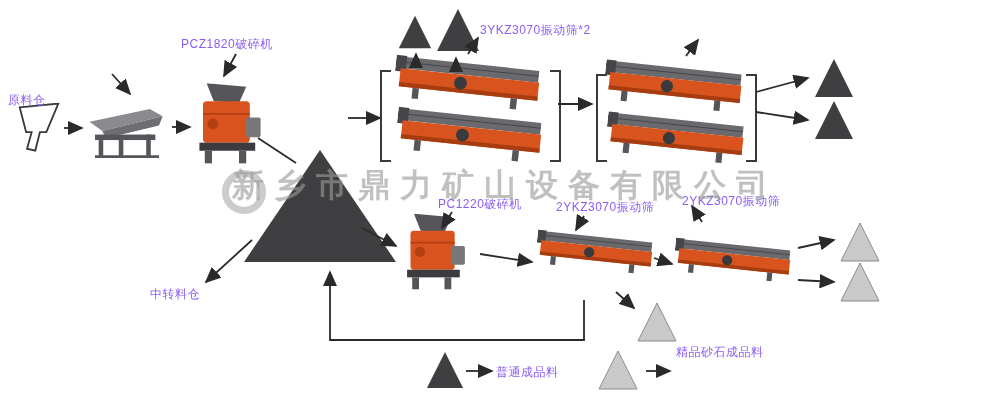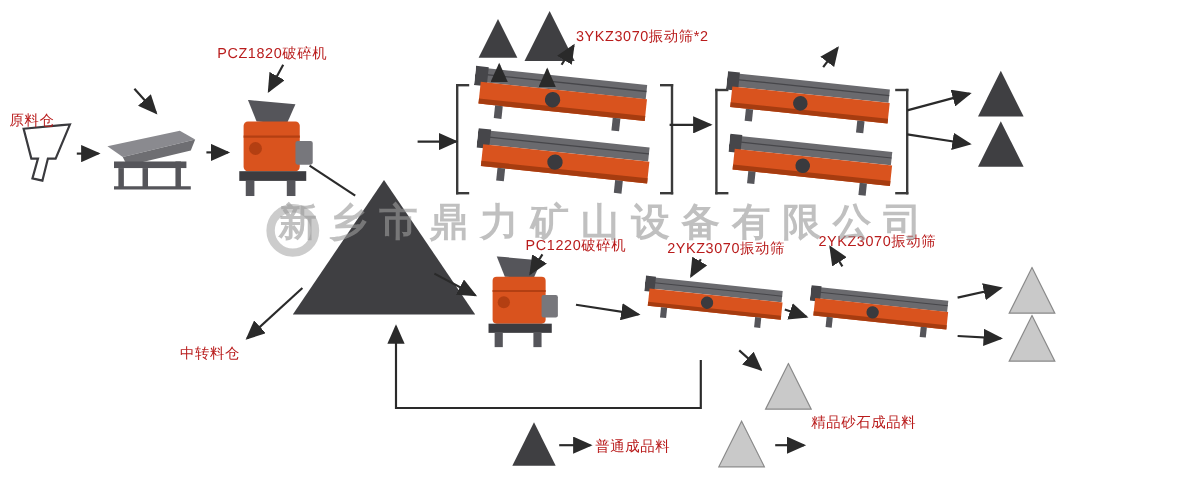--- a/index.html
+++ b/index.html
@@ -1,19 +1,19 @@
 <!DOCTYPE html>
 <html style="--dark-triangle: #3f3f42; --light-triangle: #c9c9c9; --machine-orange: #d9531e; --machine-gray: #77777c; --line: #2a2a2a; --watermark: #9a9a9a;"><head>
 <meta charset="utf-8">
 <style>
   * { margin:0; padding:0; box-sizing:border-box; }
   html,body { background:#ffffff; }
   body { font-family:"Liberation Sans","DejaVu Sans",sans-serif; }
   .canvas { position:relative; width:1000px; height:400px; background:#fff; overflow:hidden; }
-  .label { position:absolute; font-size:12px; color:#b91c1c; white-space:nowrap; letter-spacing:.5px; }
+  .label { position:absolute; font-size:12px; color:#8b5cf6; white-space:nowrap; letter-spacing:.5px; }
   .bracket { position:absolute; width:11px; border:2px solid #3a3a3a; }
   .bracket.left  { border-right:none; }
   .bracket.right { border-left:none; }
   .machine { position:absolute; }
   .tilt { transform:rotate(6deg); }
   .tri { position:absolute; }
   .overlay { position:absolute; left:0; top:0; pointer-events:none; }
   .watermark { position:absolute; color:var(--watermark,#9a9a9a); font-weight:bold; opacity:.62; white-space:nowrap; pointer-events:none; }
   .wm1 { left:232px; top:164px; font-size:32px; letter-spacing:10px; }
   .wm2 { left:300px; top:208px; font-size:27px; letter-spacing:2px; }

